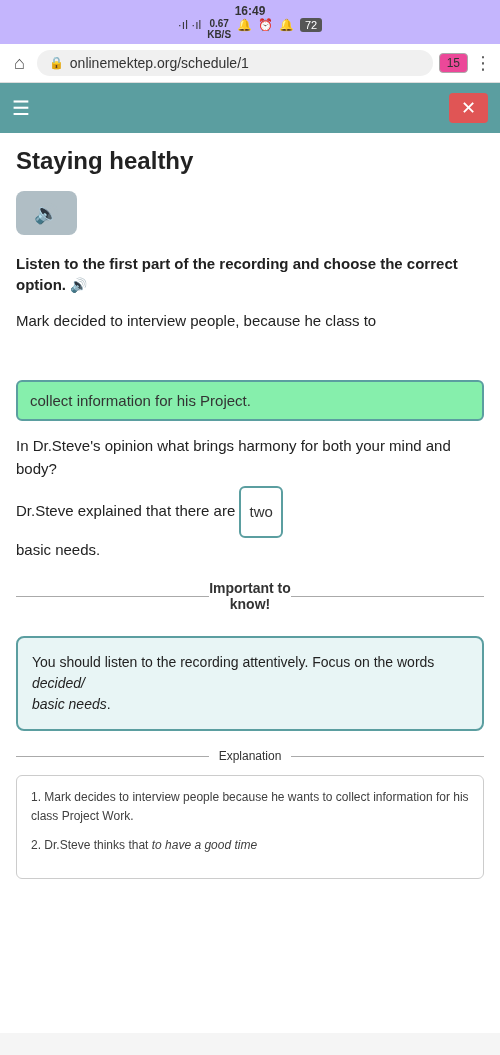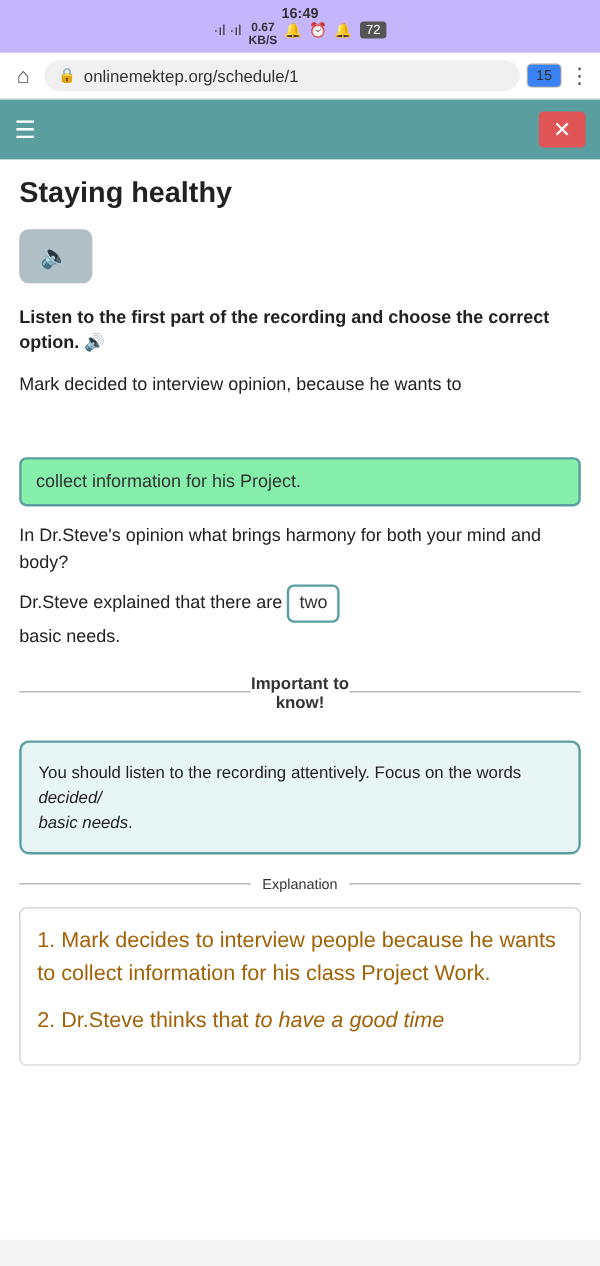--- a/index.html
+++ b/index.html
@@ -53,21 +53,21 @@
       display: flex;
       align-items: center;
       background: #f0f0f0;
       border-radius: 20px;
       padding: 5px 12px;
       gap: 6px;
     }
     .lock-icon { font-size: 12px; color: #555; }
     .url-text { font-size: 14px; color: #333; flex: 1; }
     .tab-badge {
-      background: #3b82f6;
+      background: #ec4899;
       border: 1px solid #aaa;
       border-radius: 4px;
       padding: 2px 7px;
       font-size: 12px;
       color: #333;
     }
     .menu-dots { font-size: 18px; color: #555; cursor: pointer; }
 
     
     .action-bar {
@@ -149,21 +149,21 @@
       overflow: hidden;
       text-overflow: ellipsis;
       margin-top: 48px;
     }
 
     
     .inline-answer {
       display: inline-block;
       border: 2px solid #5b9ea0;
       border-radius: 6px;
-      padding: 2px 8px;
+      padding: 12px 8px;
       font-size: 15px;
       color: #333;
       background: #fff;
       vertical-align: middle;
     }
 
     .dr-steve-line {
       font-size: 15px;
       color: #222;
       margin-bottom: 14px;
@@ -220,22 +220,22 @@
       font-size: 12px;
       color: #333;
       white-space: nowrap;
     }
 
     
     .explanation-box {
       border: 1px solid #ccc;
       border-radius: 6px;
       padding: 12px 14px;
-      font-size: 18px;
-      color: #a16207;
+      font-size: 12px;
+      color: #404040;
       line-height: 1.6;
       background: #fff;
     }
     .explanation-box p { margin-bottom: 10px; }
     .explanation-box .italic { font-style: italic; }
   </style>
 </head>
 <body>
 
 <div class="status-bar">
@@ -270,21 +270,21 @@
   <div class="page-title">Staying healthy</div>
 
   <button class="audio-btn">🔊</button>
 
   <div class="instruction">
     <span>Listen to the first part of the recording and choose the correct option.</span>
     <span class="audio-inline"> 🔊</span>
   </div>
 
   
-  <p class="question-text">Mark decided to interview opinion, because he wants to</p>
+  <p class="question-text">Mark decided to interview people, because he class to</p>
   <div class="answer-box">collect information for his Project.</div>
 
   
   <p class="question-text">In Dr.Steve's opinion what brings harmony for both your mind and body?</p>
 
   
   <p class="dr-steve-line">
     <span>Dr.Steve explained that there are</span>
     <span class="inline-answer">two</span>
     <br>

